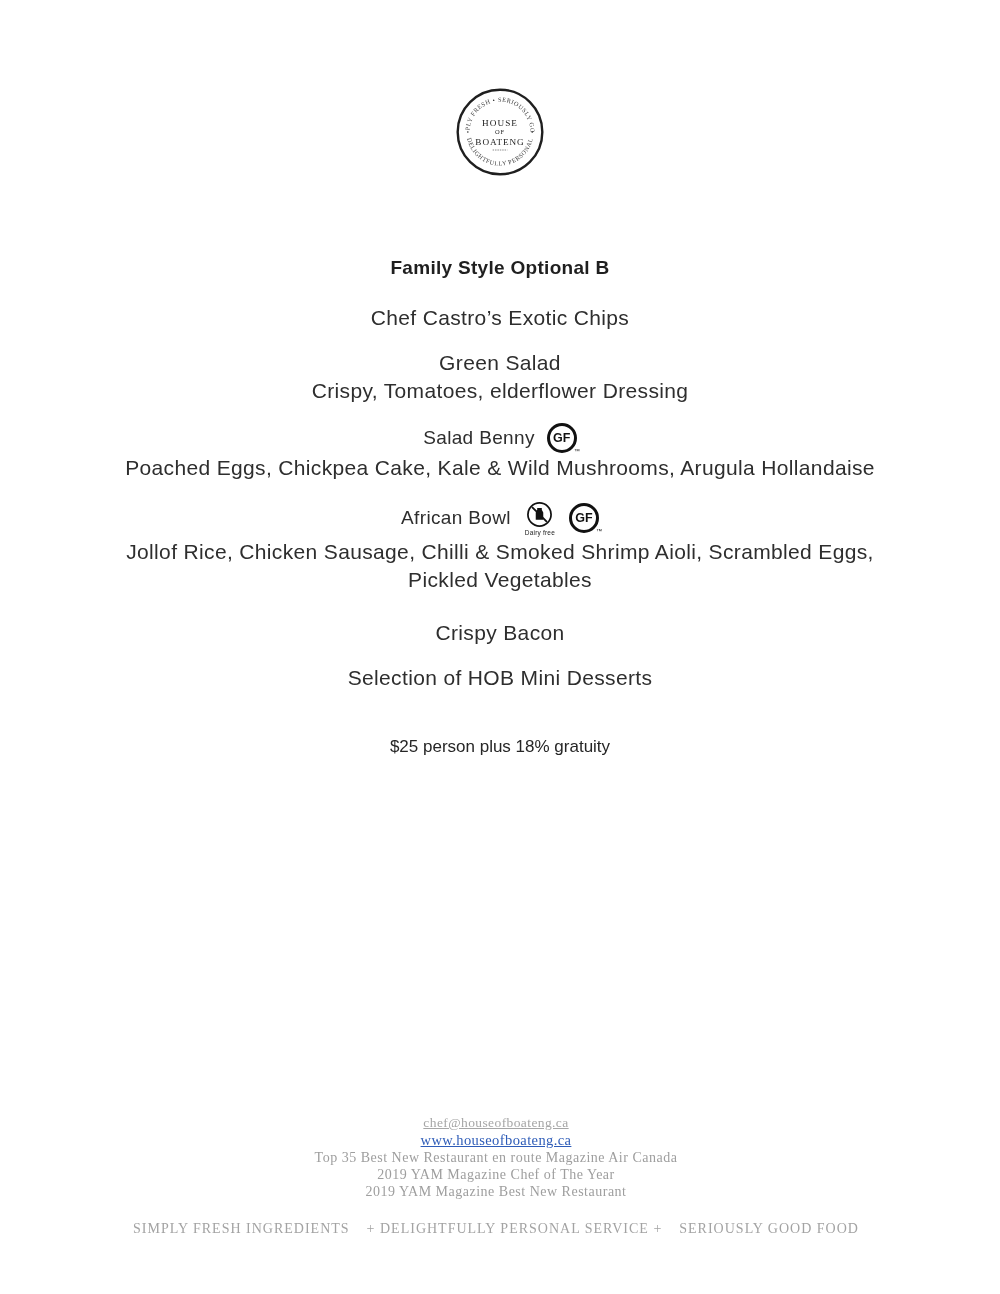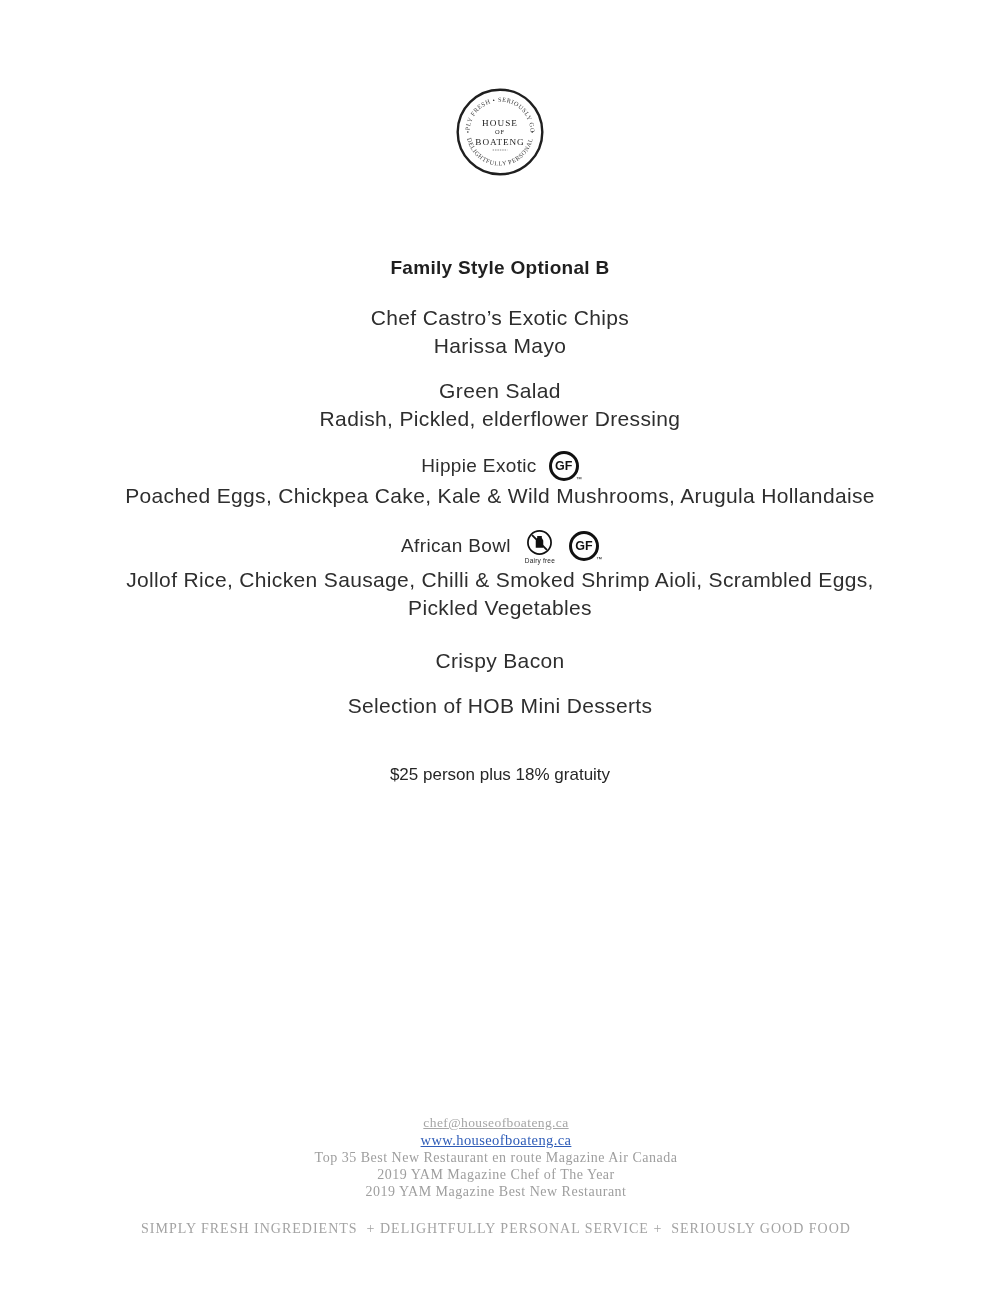--- a/index.html
+++ b/index.html
@@ -42,21 +42,21 @@
 
   
   .footer { position:absolute; left:0; right:8px; bottom:57px; text-align:center;
             font-family:"Liberation Serif", serif; }
   .contact { line-height:17px; }
   .contact .row { line-height:17px; }
   .email-link { font-size:13.5px; color:#a6a6a6; text-decoration:underline; letter-spacing:0.4px; cursor:pointer; }
   .website-link { font-size:14.5px; color:#2e5cb8; text-decoration:underline; letter-spacing:0.4px; cursor:pointer; }
   .award { font-size:14px; color:#9e9e9e; letter-spacing:0.5px; }
   .tagline {
-    margin-top:21px; display:flex; justify-content:center; column-gap:9px;
+    margin-top:21px; display:flex; justify-content:center; column-gap:17px;
     font-size:14px; color:#a3a3a3; letter-spacing:1px; white-space:nowrap;
   }
 </style>
 </head>
 <body>
 
 <div class="page">
 
   <div class="logo-wrap">
     <svg viewBox="0 0 100 100" width="92" height="92">
@@ -78,31 +78,30 @@
       <text x="50" y="64" text-anchor="middle" font-family="Liberation Serif, serif" font-size="10" letter-spacing="1" fill="#222">BOATENG</text>
       <line x1="42" y1="69.5" x2="58" y2="69.5" stroke="#8a8a8a" stroke-width="1.1" stroke-dasharray="1.6 1"></line>
     </svg>
   </div>
 
   <div class="menu-body">
     <h1 class="title">Family Style Optional B</h1>
 
     <div class="course">
       <div class="line">Chef Castro’s Exotic Chips</div>
-      <div class="line">Harissa Mayo</div>
     </div>
 
     <div class="course">
       <div class="line">Green Salad</div>
-      <div class="line">Radish, Pickled, elderflower Dressing</div>
+      <div class="line">Crispy, Tomatoes, elderflower Dressing</div>
     </div>
 
     <div class="course benny">
       <div class="name-row">
-        <span class="dish">Hippie Exotic</span>
+        <span class="dish">Salad Benny</span>
         <span class="gf-badge">
           <span>GF</span>
           <span class="tm">™</span>
         </span>
       </div>
       <div class="line">Poached Eggs, Chickpea Cake, Kale &amp; Wild Mushrooms, Arugula Hollandaise</div>
     </div>
 
     <div class="course african">
       <div class="name-row">

